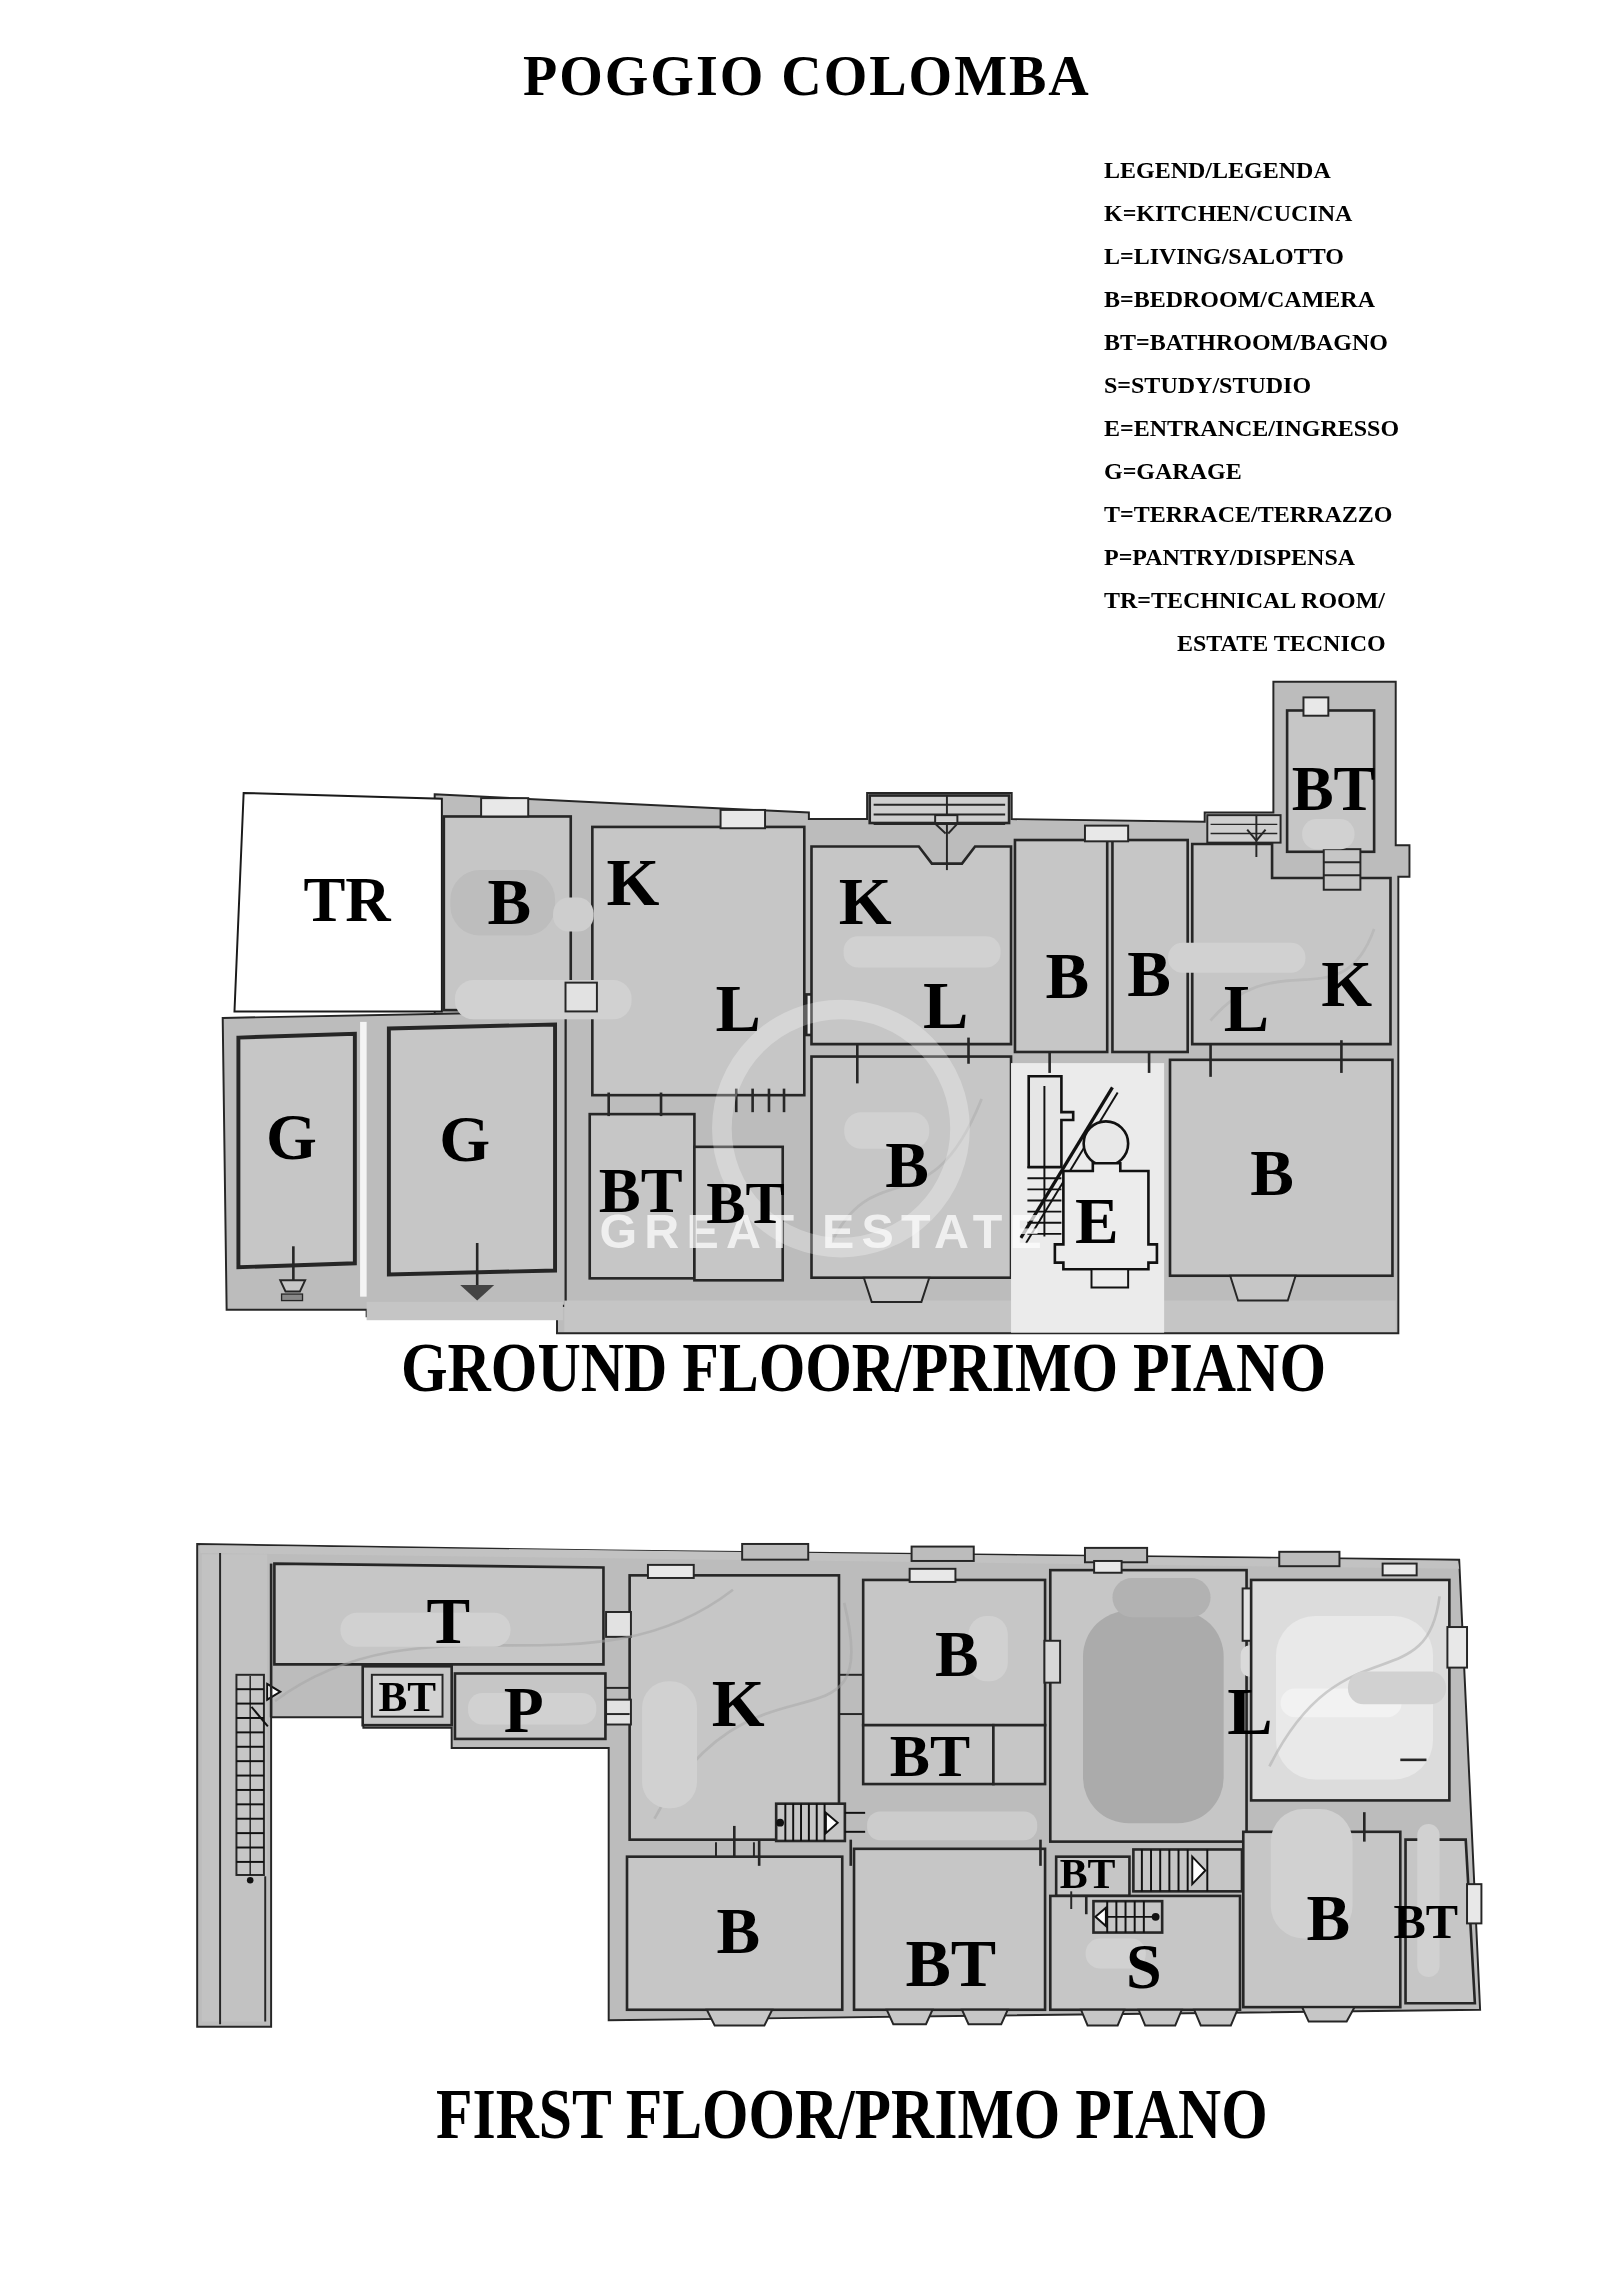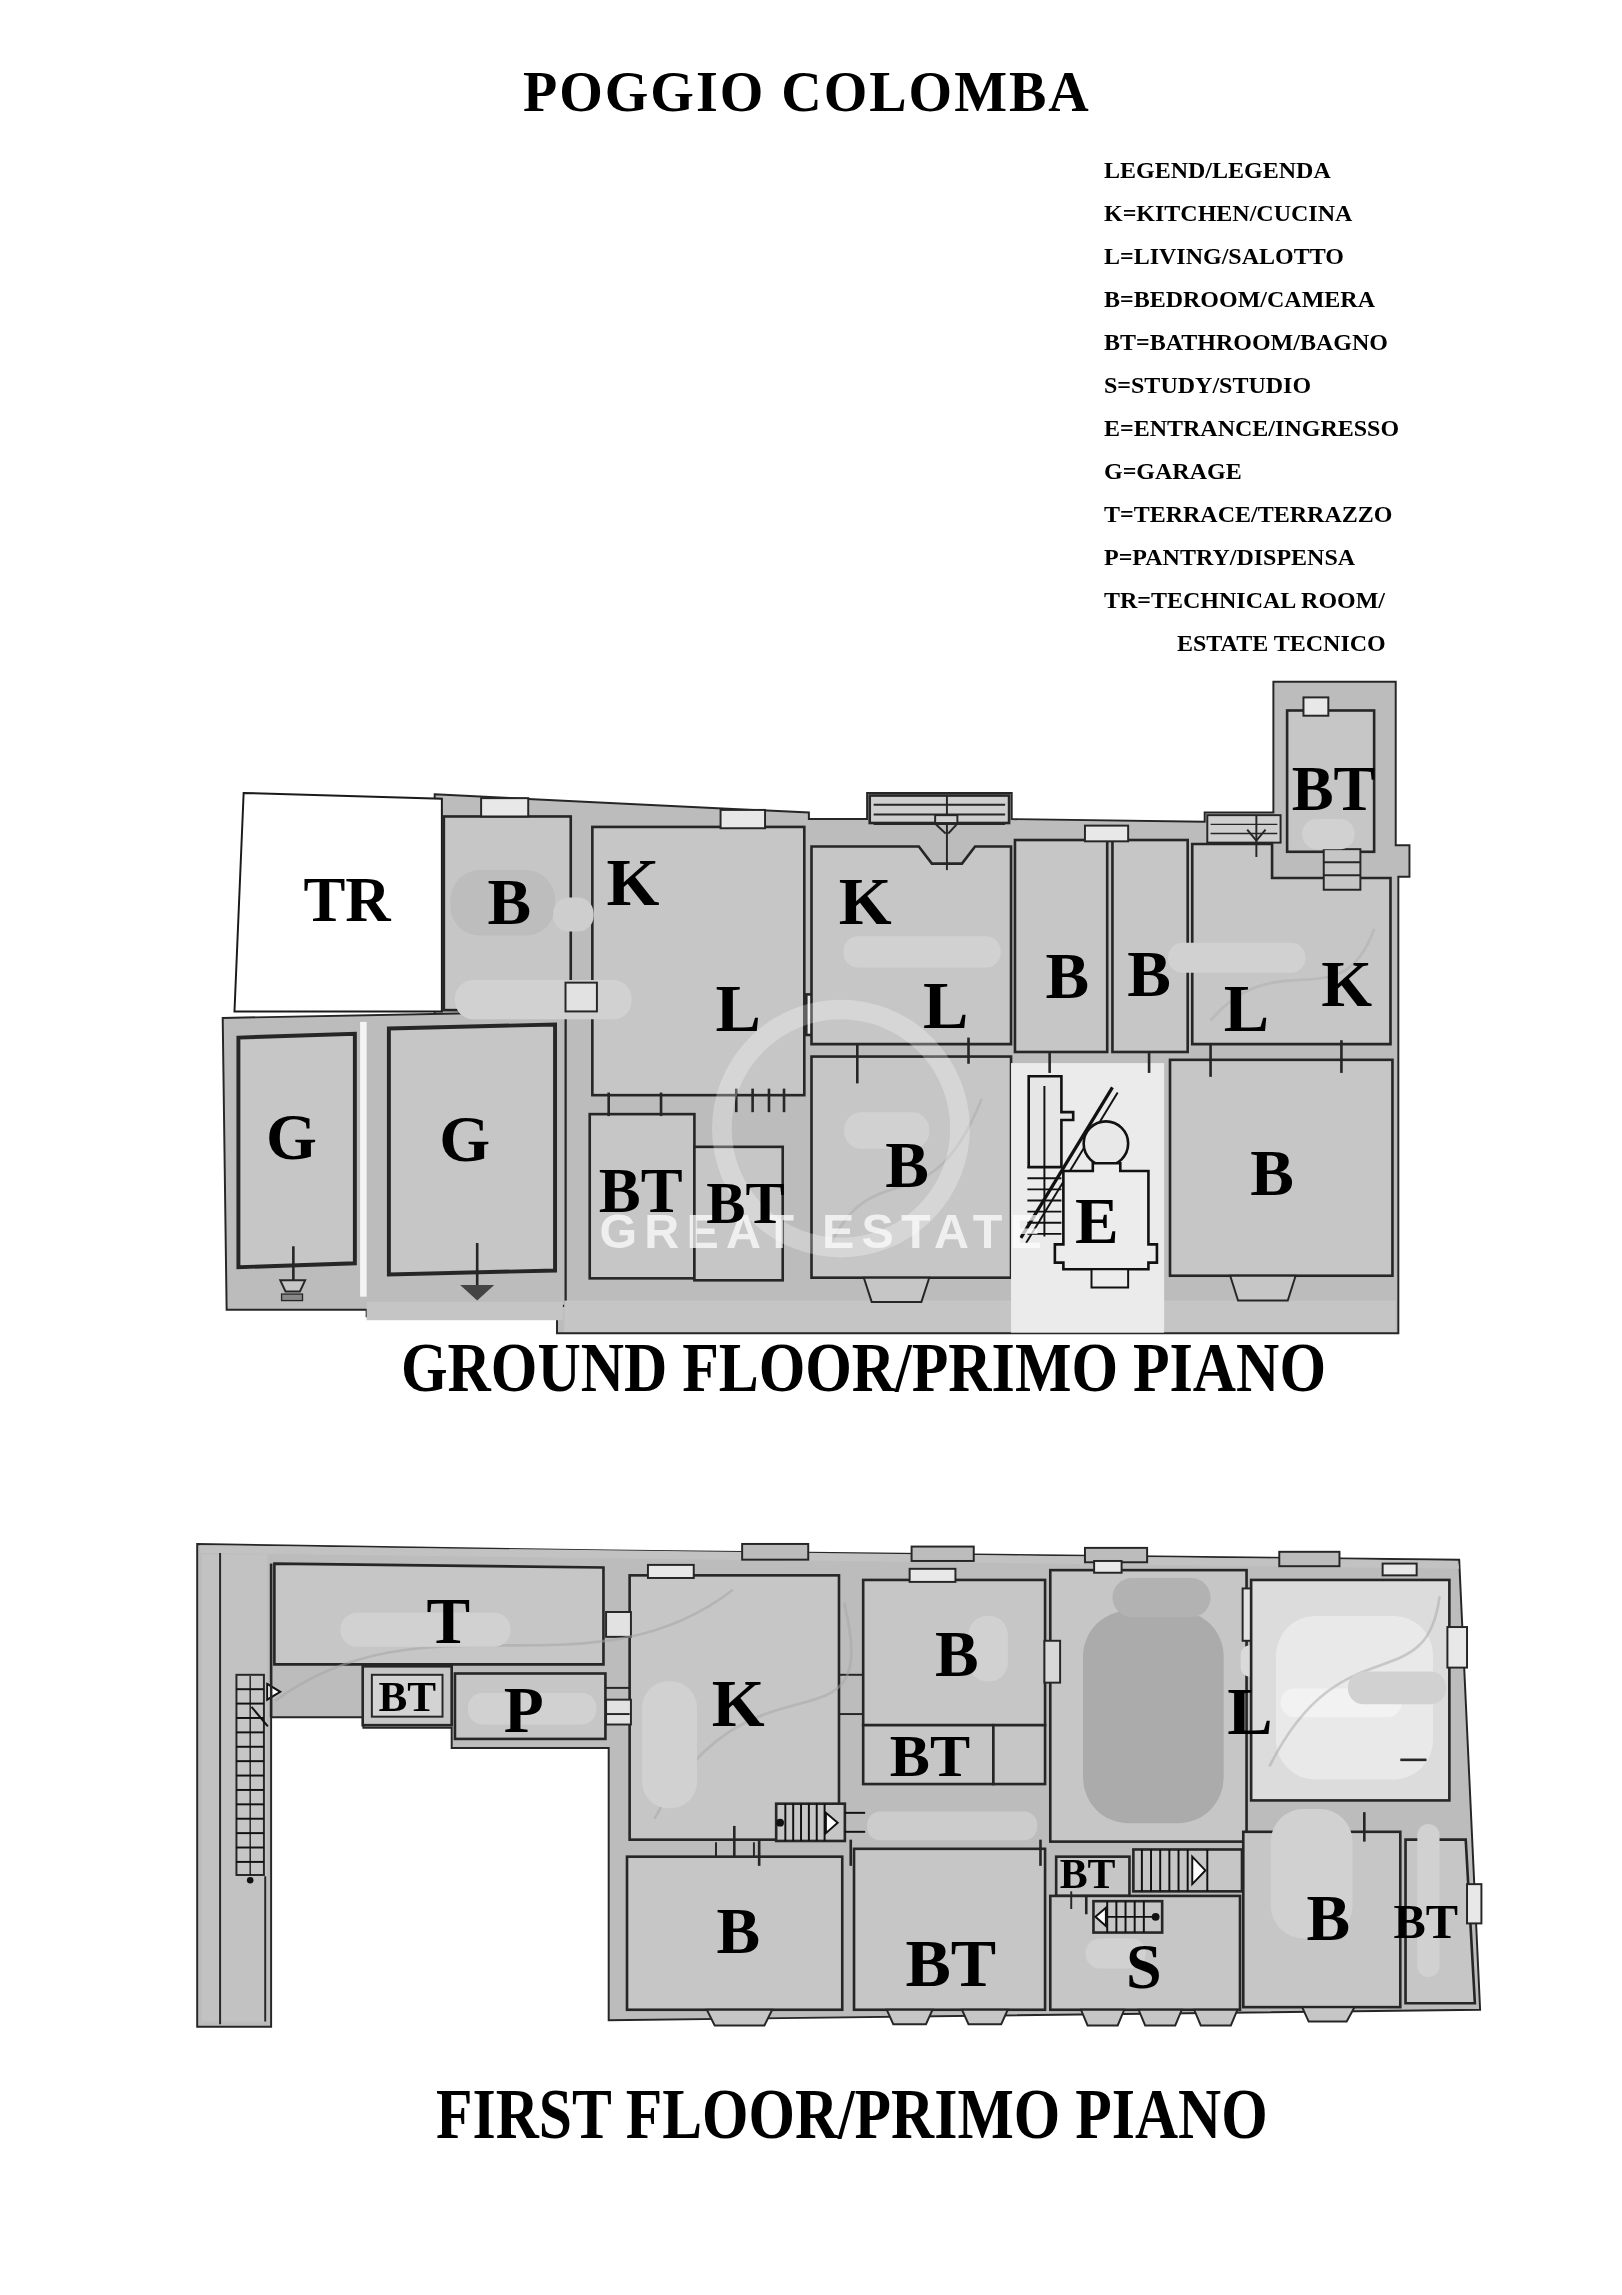--- a/index.html
+++ b/index.html
@@ -2,21 +2,21 @@
 <html style="font-size:10.5px"><head>
 <meta charset="utf-8">
 <style>
   html,body{margin:0;padding:0;}
   body{width:1623px;height:2295px;background:#ffffff;position:relative;font-family:"Liberation Serif",serif;}
   .abs{position:absolute;}
 </style>
 </head>
 <body>
 
-<div class="abs" style="left:523px;top:60px;font-size:56px;font-weight:bold;letter-spacing:2px;white-space:nowrap;">POGGIO COLOMBA</div>
+<div class="abs" style="left:523px;top:44px;font-size:56px;font-weight:bold;letter-spacing:2px;white-space:nowrap;">POGGIO COLOMBA</div>
 
 <div class="abs" style="left:1104px;top:149px;font-size:24px;font-weight:bold;line-height:43px;white-space:nowrap;">LEGEND/LEGENDA<br>K=KITCHEN/CUCINA<br>L=LIVING/SALOTTO<br>B=BEDROOM/CAMERA<br>BT=BATHROOM/BAGNO<br>S=STUDY/STUDIO<br>E=ENTRANCE/INGRESSO<br>G=GARAGE<br>T=TERRACE/TERRAZZO<br>P=PANTRY/DISPENSA<br>TR=TECHNICAL ROOM/<br><span style="margin-left:73px;">ESTATE TECNICO</span></div>
 
 <div class="abs" style="left:401px;top:1329px;font-size:69px;font-weight:bold;white-space:nowrap;transform:scaleX(0.868);transform-origin:0 0;">GROUND FLOOR/PRIMO PIANO</div>
 
 <div class="abs" style="left:436px;top:2074px;font-size:71px;font-weight:bold;white-space:nowrap;transform:scaleX(0.841);transform-origin:0 0;">FIRST FLOOR/PRIMO PIANO</div>
 <svg class="abs" style="left:0;top:0;" width="1623" height="2295" viewBox="0 0 2480 3508">
 
 <g>
 

